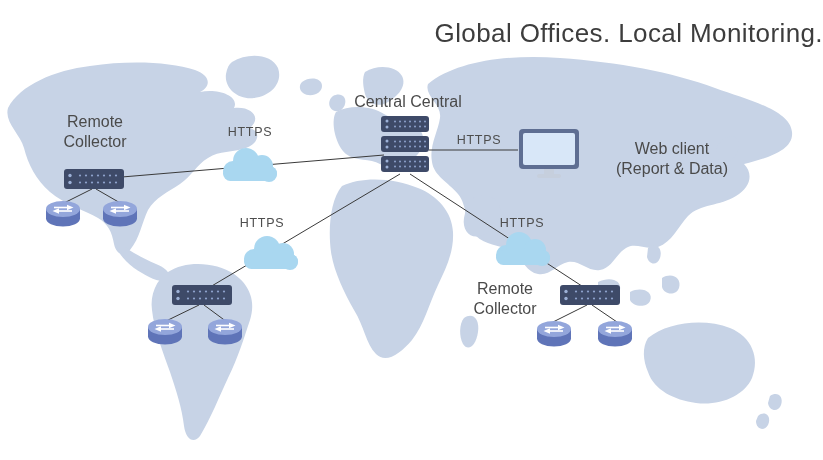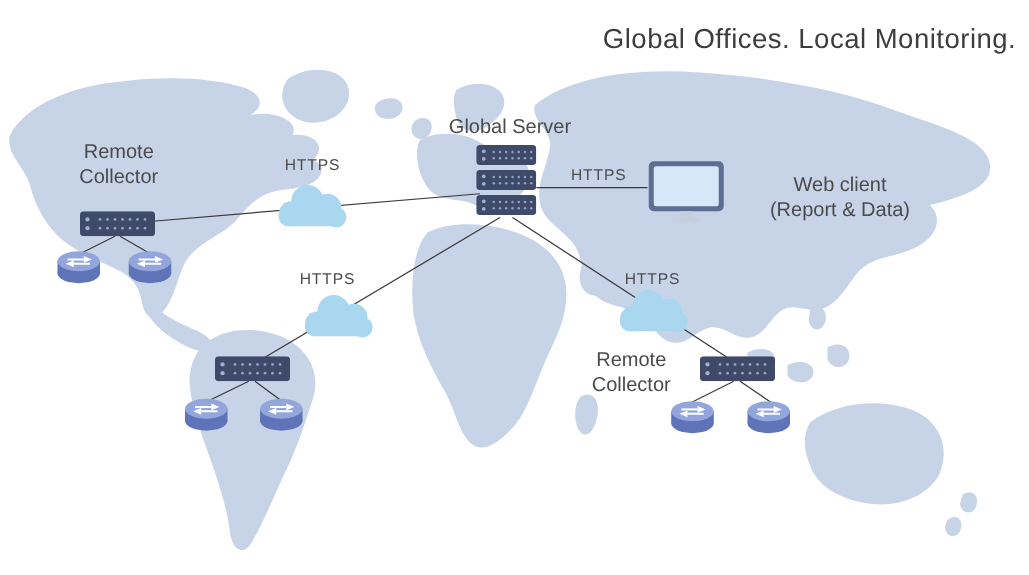--- a/index.html
+++ b/index.html
@@ -4,22 +4,22 @@
 <style>
   * { margin:0; padding:0; box-sizing:border-box; }
   html,body { background:#ffffff; }
   body { font-family:"Liberation Sans", sans-serif; }
   .canvas { position:relative; width:823px; height:460px; background:#fff; overflow:hidden; }
   .layer { position:absolute; inset:0; width:823px; height:460px; }
   .map-layer { z-index:0; }
   .lines-layer { z-index:1; pointer-events:none; }
   .icon { position:absolute; z-index:2; line-height:0; }
   .title {
-    position:absolute; top:18px; right:10px; z-index:3;
-    font-size:22px; font-weight:500; letter-spacing:0.4px;
+    position:absolute; top:18px; right:0; z-index:3;
+    font-size:26px; font-weight:500; letter-spacing:0.4px;
     color:var(--title-text,#3d3d3d);
   }
   .node-label {
     position:absolute; z-index:3; text-align:center;
     font-size:16px; line-height:20px; white-space:pre-line;
     color:var(--label-text,#4a4a4a);
   }
   .https-label {
     position:absolute; z-index:3; text-align:center;
     font-size:12.5px; letter-spacing:0.7px; color:#4d4d4d;
@@ -86,21 +86,21 @@
     <line x1="92" y1="189" x2="62" y2="204"></line>
     <line x1="96" y1="189" x2="122" y2="204"></line>
     <line x1="199" y1="305" x2="164" y2="322"></line>
     <line x1="204" y1="305" x2="227" y2="322"></line>
     <line x1="587" y1="305" x2="553" y2="322"></line>
     <line x1="592" y1="305" x2="617" y2="322"></line>
   </svg>
 
   <div class="title">Global Offices. Local Monitoring.</div>
 
-  <div class="node-label" style="left:328px; top:92px; width:160px;">Global Server</div>
+  <div class="node-label" style="left:328px; top:92px; width:160px;">Central Central</div>
   <div class="icon" style="left:381px; top:116px;">
     <svg width="48" height="56" viewBox="0 0 48 56">
       <g>
         <rect class="dev" x="0" y="0" width="48" height="16" rx="3"></rect>
         <circle class="led" cx="6" cy="5" r="1.5"></circle>
           <circle class="led" cx="6" cy="11" r="1.5"></circle>
         <circle class="dot" cx="14" cy="5.5" r="1"></circle>
           <circle class="dot" cx="19" cy="5.5" r="1"></circle>
           <circle class="dot" cx="24" cy="5.5" r="1"></circle>
           <circle class="dot" cx="29" cy="5.5" r="1"></circle>

